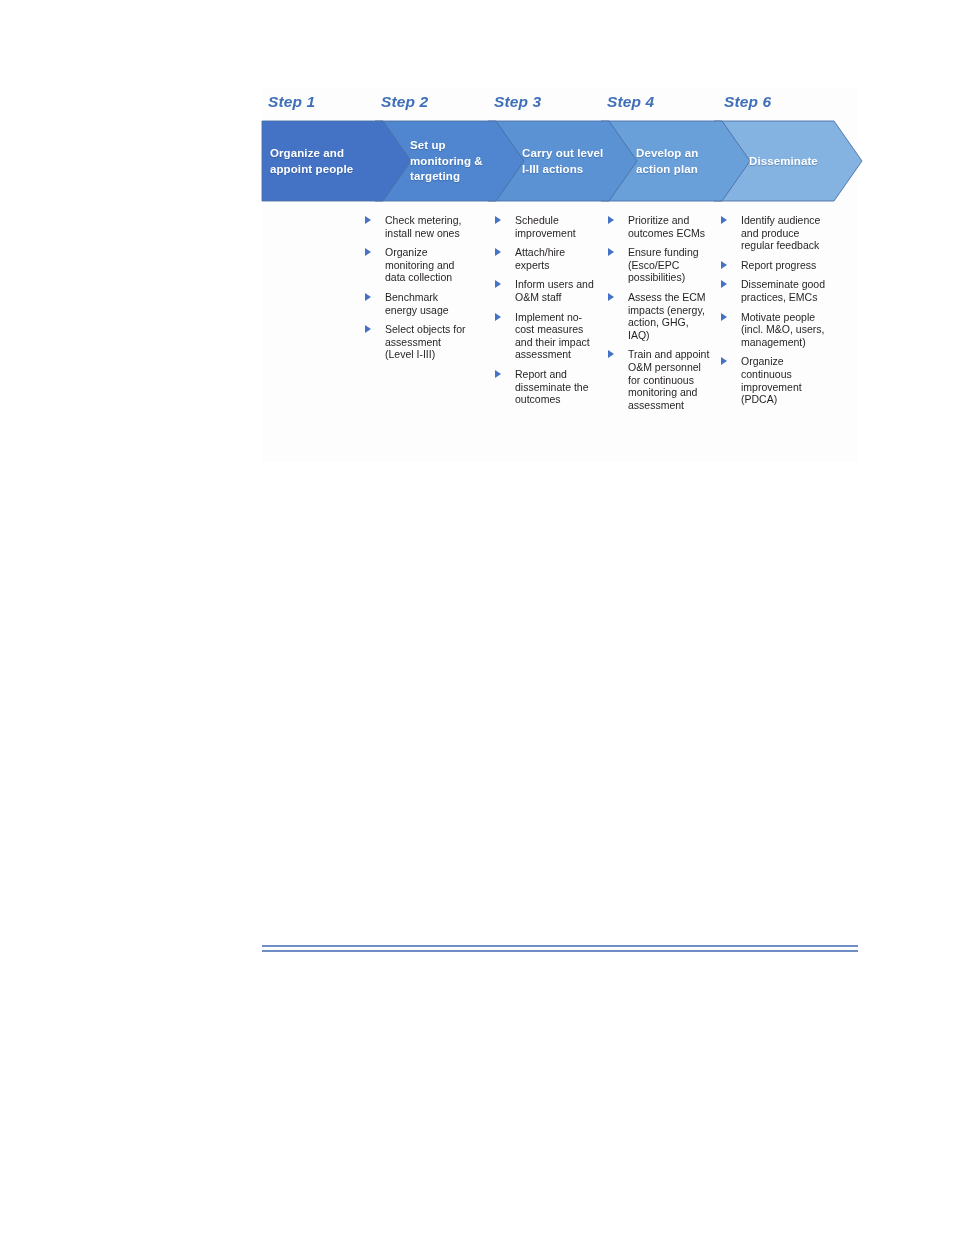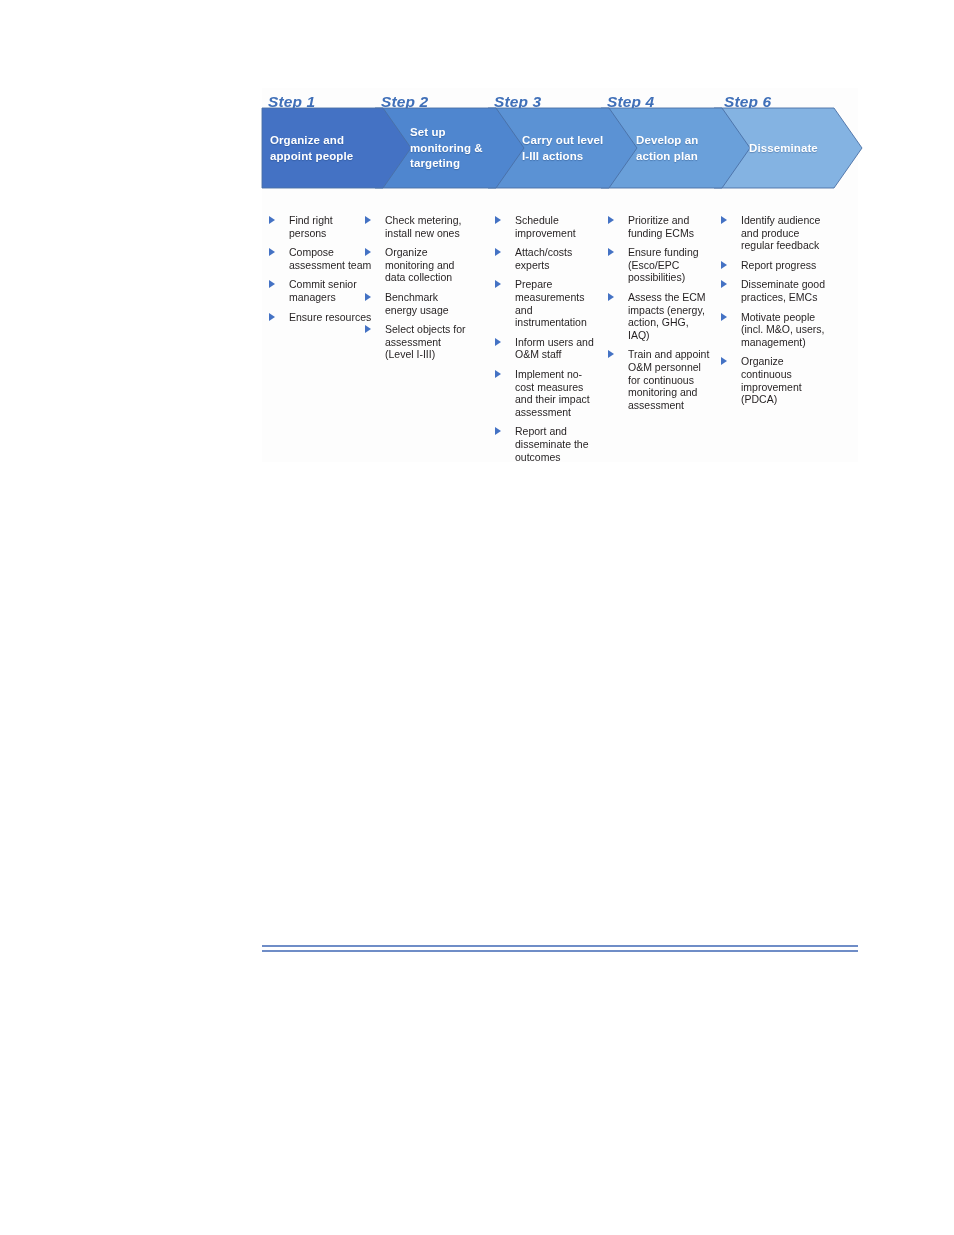--- a/index.html
+++ b/index.html
@@ -41,21 +41,21 @@
     color: #3f6fb8;
     letter-spacing: 0.1px;
     white-space: nowrap;
     font-style: italic;
   }
 
   
   #chevron-band {
     position: absolute;
     left: 0;
-    top: 20px;
+    top: 33px;
     width: 600px;
     height: 92px;
   }
   #chevron-band svg {
     display: block;
     overflow: visible;
   }
   .chev-label {
     position: absolute;
     color: #ffffff;
@@ -155,41 +155,20 @@
 targeting</div>
     <div class="chev-label" style="left:260px;top:25px;">Carry out level
 I-III actions</div>
     <div class="chev-label" style="left:374px;top:25px;">Develop an
 action plan</div>
     <div class="chev-label" style="left:487px;top:33px;">Disseminate</div>
   </div>
 
   <div id="bullet-columns">
 
-    <div class="bullet-col" style="left:6px; width:106px;">
-      <div class="bullet-item">
-        <span class="bullet-marker"></span>
-        <span class="bullet-text">Find right
-persons</span>
-      </div>
-      <div class="bullet-item">
-        <span class="bullet-marker"></span>
-        <span class="bullet-text">Compose
-assessment team</span>
-      </div>
-      <div class="bullet-item">
-        <span class="bullet-marker"></span>
-        <span class="bullet-text">Commit senior
-managers</span>
-      </div>
-      <div class="bullet-item">
-        <span class="bullet-marker"></span>
-        <span class="bullet-text">Ensure resources</span>
-      </div>
-    </div>
 
     <div class="bullet-col" style="left:102px; width:106px;">
       <div class="bullet-item">
         <span class="bullet-marker"></span>
         <span class="bullet-text">Check metering,
 install new ones</span>
       </div>
       <div class="bullet-item">
         <span class="bullet-marker"></span>
         <span class="bullet-text">Organize
@@ -210,29 +189,22 @@
     </div>
 
     <div class="bullet-col" style="left:232px; width:106px;">
       <div class="bullet-item">
         <span class="bullet-marker"></span>
         <span class="bullet-text">Schedule
 improvement</span>
       </div>
       <div class="bullet-item">
         <span class="bullet-marker"></span>
-        <span class="bullet-text">Attach/costs
+        <span class="bullet-text">Attach/hire
 experts</span>
-      </div>
-      <div class="bullet-item">
-        <span class="bullet-marker"></span>
-        <span class="bullet-text">Prepare
-measurements
-and
-instrumentation</span>
       </div>
       <div class="bullet-item">
         <span class="bullet-marker"></span>
         <span class="bullet-text">Inform users and
 O&amp;M staff</span>
       </div>
       <div class="bullet-item">
         <span class="bullet-marker"></span>
         <span class="bullet-text">Implement no-
 cost measures
@@ -244,21 +216,21 @@
         <span class="bullet-text">Report and
 disseminate the
 outcomes</span>
       </div>
     </div>
 
     <div class="bullet-col" style="left:345px; width:106px;">
       <div class="bullet-item">
         <span class="bullet-marker"></span>
         <span class="bullet-text">Prioritize and
-funding ECMs</span>
+outcomes ECMs</span>
       </div>
       <div class="bullet-item">
         <span class="bullet-marker"></span>
         <span class="bullet-text">Ensure funding
 (Esco/EPC
 possibilities)</span>
       </div>
       <div class="bullet-item">
         <span class="bullet-marker"></span>
         <span class="bullet-text">Assess the ECM

